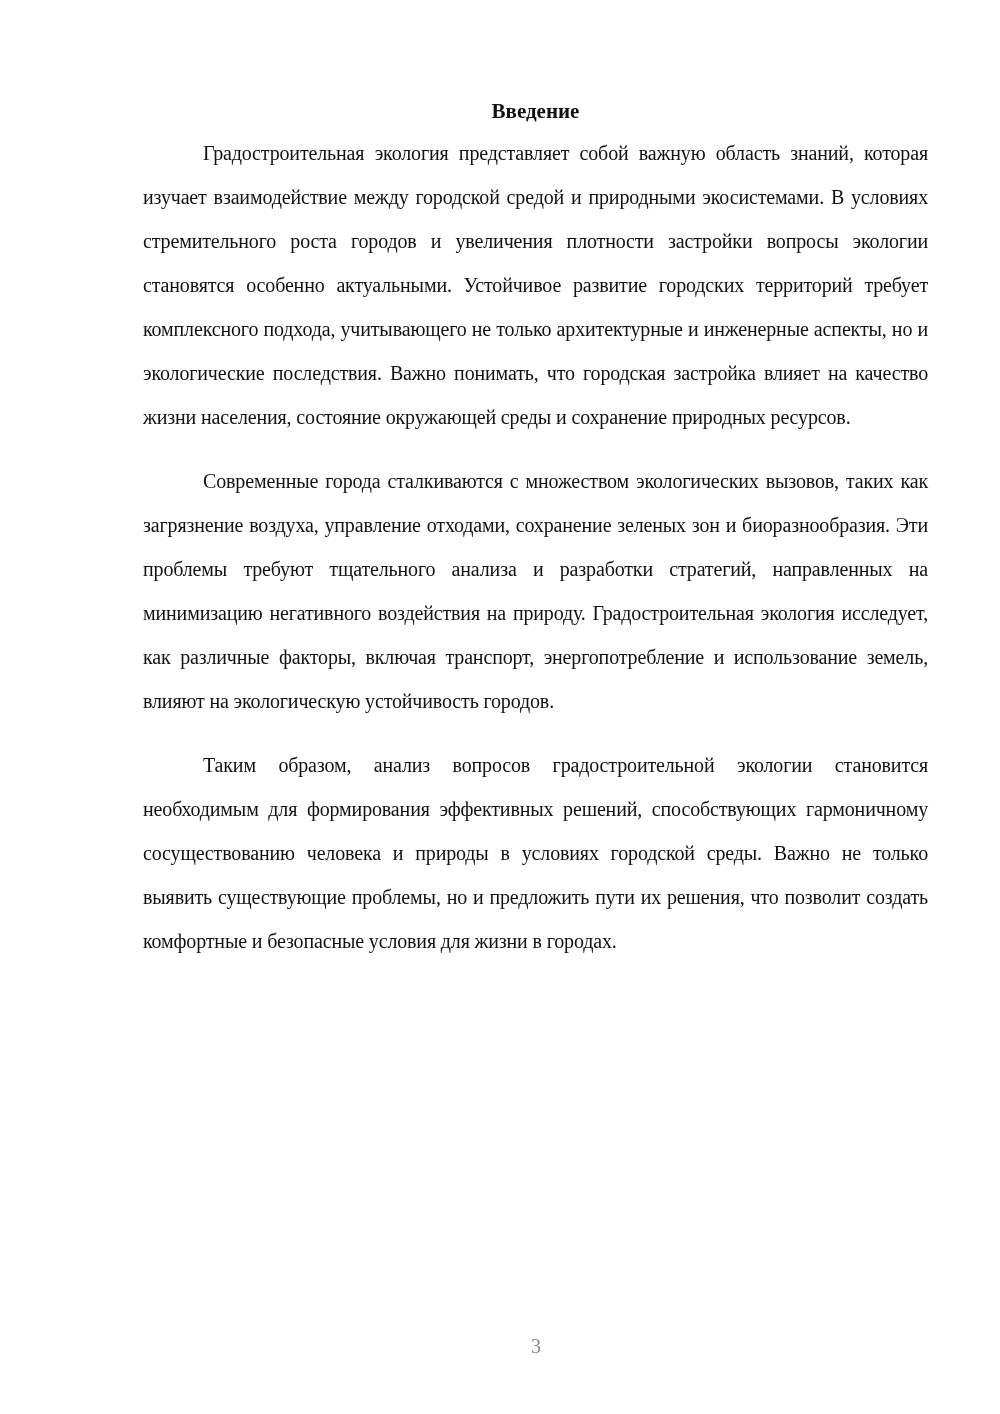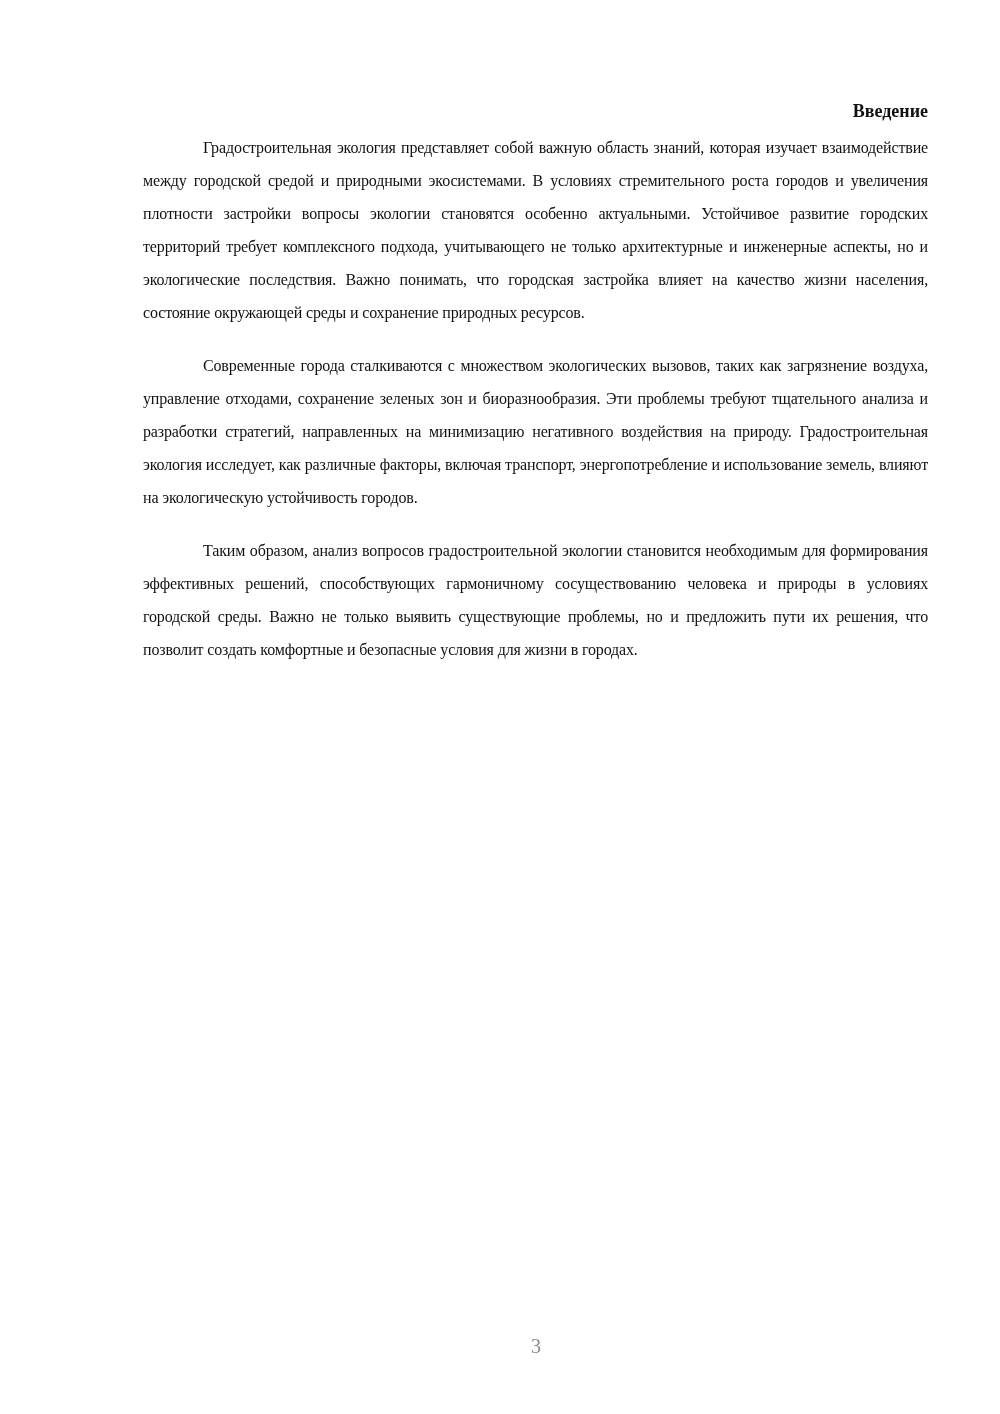--- a/index.html
+++ b/index.html
@@ -23,30 +23,30 @@
       height: 1414px;
       background: #ffffff;
     }
     .content {
       position: absolute;
       left: 143px;
       top: 96px;
       width: 785px;
     }
     .title {
-      text-align: right;
+      text-align: center;
       font-weight: bold;
-      font-size: 18px;
+      font-size: 21px;
       line-height: 30px;
       margin: 0 0 5px 0;
       padding-left: 0;
     }
     .para {
-      font-size: 16px;
-      line-height: 33px;
+      font-size: 20px;
+      line-height: 44px;
       text-align: justify;
       text-indent: 60px;
       margin: 4px 0 20px 0;
       letter-spacing: -0.15px;
     }
     .page-number {
       position: absolute;
       left: 0;
       width: 1072px;
       top: 1335px;

